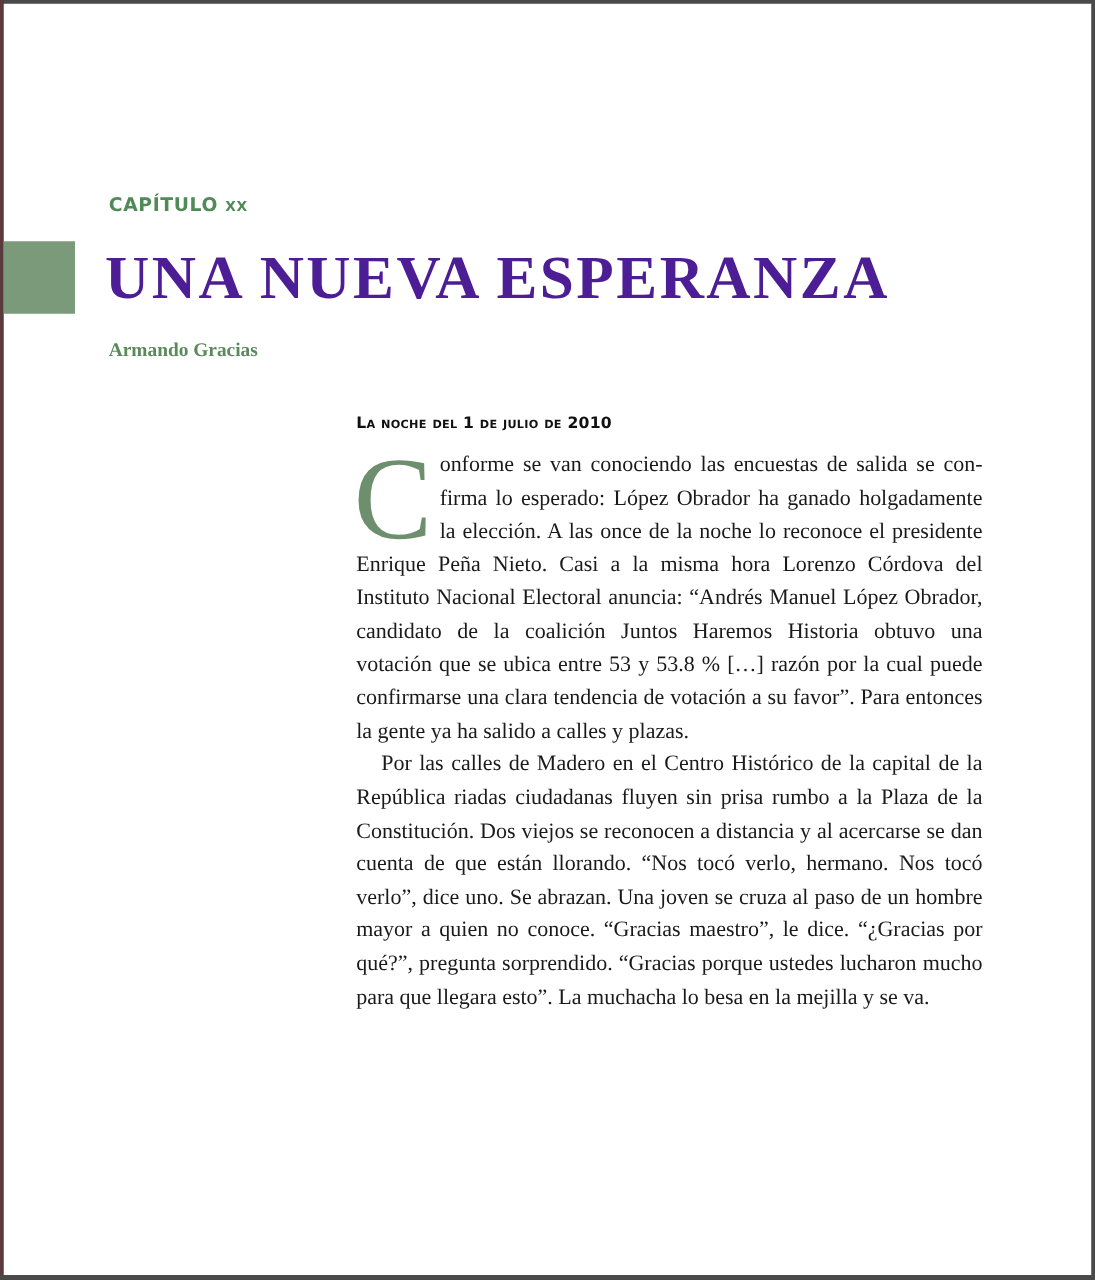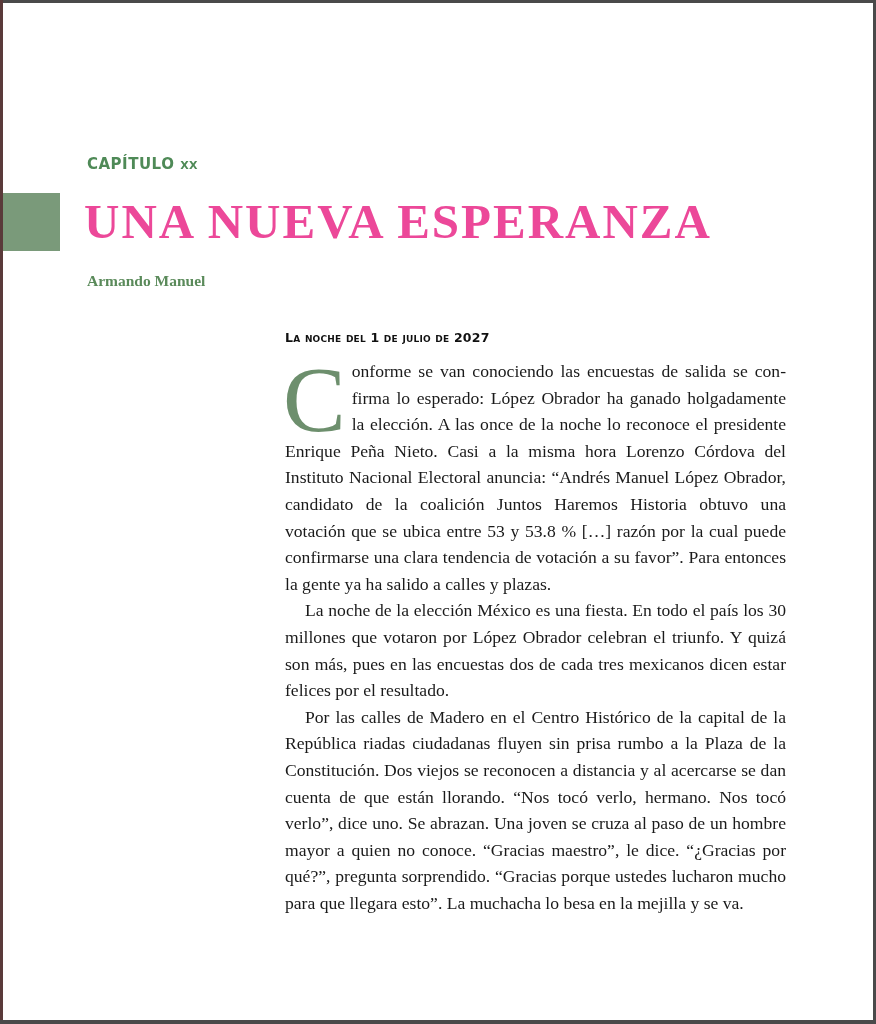--- a/index.html
+++ b/index.html
@@ -16,21 +16,21 @@
   .chapter-label {
     position:absolute; left:87px; top:155px;
     font-family:"DejaVu Sans", sans-serif; font-weight:bold;
     font-size:15px; color:#4f8a57; letter-spacing:0.5px;
   }
   .chapter-label .num { font-size:11px; }
   .green-block { position:absolute; left:3px; top:193px; width:57px; height:58px; background:#7a9a7a; }
   .chapter-title {
     position:absolute; left:84px; top:192px;
     font-family:"Liberation Serif", serif; font-weight:bold;
-    font-size:49px; color:#ec4899; letter-spacing:2px; line-height:60px;
+    font-size:49px; color:#4c1d95; letter-spacing:2px; line-height:60px;
     white-space:nowrap;
   }
   .author {
     position:absolute; left:87px; top:272px;
     font-family:"Liberation Serif", serif; font-weight:bold;
     font-size:15.5px; color:#5a8a5a;
   }
   .section-heading {
     position:absolute; left:285px; top:330px;
     font-family:"DejaVu Sans", sans-serif; font-weight:bold;
@@ -58,23 +58,22 @@
 
 <div class="chapter-label">
   <span>CAPÍTULO</span>
   <span class="num">XX</span>
 </div>
 
 <div class="green-block"></div>
 
 <div class="chapter-title">UNA NUEVA ESPERANZA</div>
 
-<div class="author">Armando Manuel</div>
+<div class="author">Armando Gracias</div>
 
-<div class="section-heading">La noche del 1 de julio de 2027</div>
+<div class="section-heading">La noche del 1 de julio de 2010</div>
 
 <div class="body-text">
   <p class="first">
     <span class="dropcap">C</span><span>onforme se van conociendo las encuestas de salida se con­firma lo esperado: López Obrador ha ganado holgadamente la elección. A las once de la noche lo reconoce el presidente Enrique Peña Nieto. Casi a la misma hora Lorenzo Córdova del Instituto Nacional Electoral anuncia: “Andrés Manuel López Obra­dor, candidato de la coalición Juntos Haremos Historia obtuvo una votación que se ubica entre 53 y 53.8 % […] razón por la cual puede confirmarse una clara tendencia de votación a su favor”. Para en­tonces la gente ya ha salido a calles y plazas.</span>
   </p>
-  <p>La noche de la elección México es una fiesta. En todo el país los 30 millones que votaron por López Obrador celebran el triunfo. Y quizá son más, pues en las encuestas dos de cada tres mexicanos dicen estar felices por el resultado.</p>
   <p>Por las calles de Madero en el Centro Histórico de la capital de la República riadas ciudadanas fluyen sin prisa rumbo a la Plaza de la Constitución. Dos viejos se reconocen a distancia y al acercarse se dan cuenta de que están llorando. “Nos tocó verlo, hermano. Nos tocó verlo”, dice uno. Se abrazan. Una joven se cruza al paso de un hombre mayor a quien no conoce. “Gracias maestro”, le dice. “¿Gracias por qué?”, pregunta sorprendido. “Gracias porque uste­des lucharon mucho para que llegara esto”. La muchacha lo besa en la mejilla y se va.</p>
 </div>
 
 </body></html>

